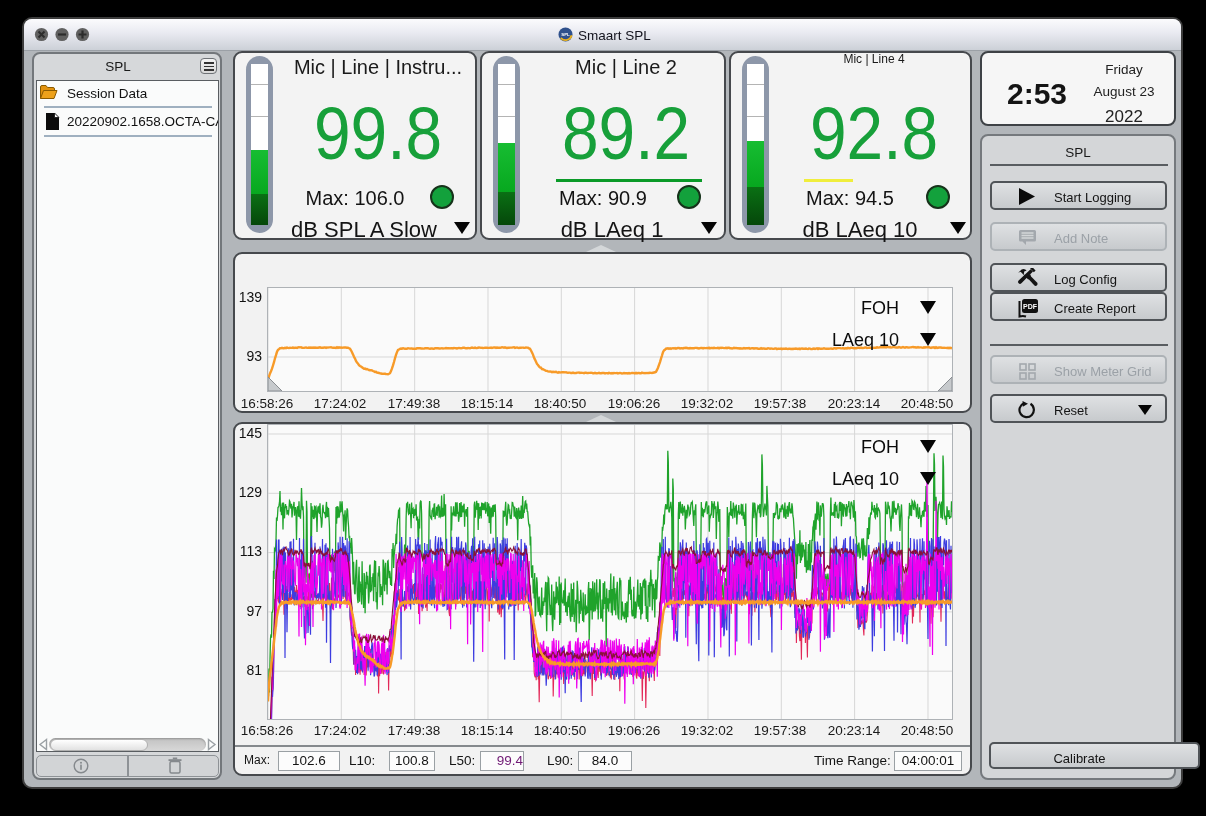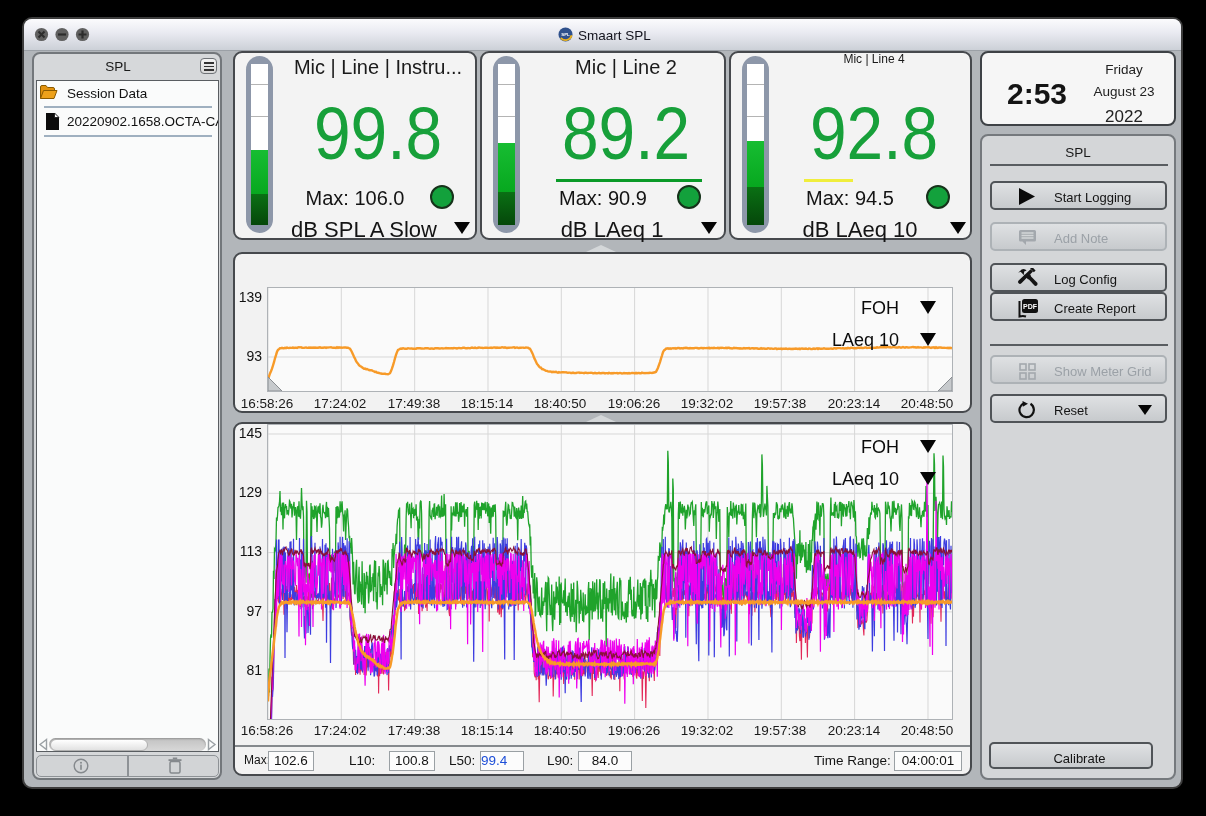--- a/index.html
+++ b/index.html
@@ -210,25 +210,25 @@
 <div style="position:absolute;left:780px;top:723px;transform:translateX(-50%);font-size:13.5px;color:#1a1a1a;white-space:nowrap">19:57:38</div>
 <div style="position:absolute;left:854px;top:723px;transform:translateX(-50%);font-size:13.5px;color:#1a1a1a;white-space:nowrap">20:23:14</div>
 <div style="position:absolute;left:927px;top:723px;transform:translateX(-50%);font-size:13.5px;color:#1a1a1a;white-space:nowrap">20:48:50</div>
 <div class="leg" style="left:899px;top:437px">FOH</div>
 <div class="tri-leg" style="left:920px;top:440px"></div>
 <div class="leg" style="left:899px;top:469px">LAeq 10</div>
 <div class="tri-leg" style="left:920px;top:472px"></div>
 
 <div class="abs" style="left:235px;top:745px;width:735px;height:1.5px;background:#85898d"></div>
 <div class="abs" style="left:244px;top:753px;font-size:12px;color:#141414">Max:</div>
-<div class="abs" style="left:268px;top:751px;width:46px;height:20px;background:#fcfcfc;border:1px solid #9aa0a4;box-sizing:border-box;font-size:13.5px;color:#141414;text-align:center;line-height:18px">102.6</div>
+<div class="abs" style="left:278px;top:751px;width:62px;height:20px;background:#fcfcfc;border:1px solid #9aa0a4;box-sizing:border-box;font-size:13.5px;color:#141414;text-align:center;line-height:18px">102.6</div>
 <div class="abs" style="left:349px;top:753px;font-size:13.5px;color:#141414">L10:</div>
 <div class="abs" style="left:389px;top:751px;width:46px;height:20px;background:#fcfcfc;border:1px solid #9aa0a4;box-sizing:border-box;font-size:13.5px;color:#141414;text-align:center;line-height:18px">100.8</div>
 <div class="abs" style="left:449px;top:753px;font-size:13.5px;color:#141414">L50:</div>
-<div class="abs" style="left:480px;top:751px;width:44px;height:20px;background:#fcfcfc;border:1px solid #9aa0a4;box-sizing:border-box;font-size:13.5px;color:#1d4ed8;text-align:left;line-height:18px">99.4</div>
+<div class="abs" style="left:480px;top:751px;width:44px;height:20px;background:#fcfcfc;border:1px solid #9aa0a4;box-sizing:border-box;font-size:13.5px;color:#701a75;text-align:right;line-height:18px">99.4</div>
 <div class="abs" style="left:547px;top:753px;font-size:13.5px;color:#141414">L90:</div>
 <div class="abs" style="left:578px;top:751px;width:54px;height:20px;background:#fcfcfc;border:1px solid #9aa0a4;box-sizing:border-box;font-size:13.5px;color:#141414;text-align:center;line-height:18px">84.0</div>
 <div class="abs" style="left:814px;top:753px;font-size:13.5px;color:#141414">Time Range:</div>
 <div class="abs" style="left:894px;top:751px;width:68px;height:20px;background:#fcfcfc;border:1px solid #9aa0a4;box-sizing:border-box;font-size:13.5px;color:#141414;text-align:center;line-height:18px">04:00:01</div>
 
 <div class="abs" style="left:980px;top:51px;width:196px;height:75px;background:#f6f6f6;
   border:2px solid #3e4246;border-radius:8px;box-sizing:border-box"></div>
 <div class="abs" style="left:1007px;top:77px;font-size:30px;font-weight:bold;color:#141414">2:53</div>
 <div class="abs" style="left:1124px;top:62px;transform:translateX(-50%);font-size:13.5px;color:#222">Friday</div>
 <div class="abs" style="left:1124px;top:84px;transform:translateX(-50%);font-size:13.5px;color:#222;white-space:nowrap">August 23</div>
@@ -280,15 +280,15 @@
   <div class="lab" style="top:2px">Show Meter Grid</div>
 </div>
 <div class="btn" style="top:394px">
   <svg class="abs" style="left:26px;top:5px" width="18" height="18" viewBox="0 0 18 18">
     <path d="M6 2.2 A7.2 7.2 0 1 0 12.5 2.8" fill="none" stroke="#111" stroke-width="2.2"></path>
     <path d="M4.5 0 L10 2.8 L4.8 5.8 Z" fill="#111"></path>
   </svg>
   <div class="lab" style="top:2px">Reset</div>
   <div style="position:absolute;right:13px;top:9px;width:0;height:0;border-left:7px solid transparent;border-right:7px solid transparent;border-top:10px solid #050505"></div>
 </div>
-<div class="btn" style="top:742px;left:989px;width:164px;height:27px">
+<div class="btn" style="top:742px;left:989px;width:211px;height:27px">
   <div class="lab" style="left:0;width:177px;text-align:center;top:2px">Calibrate</div>
 </div>
 
 </body></html>

